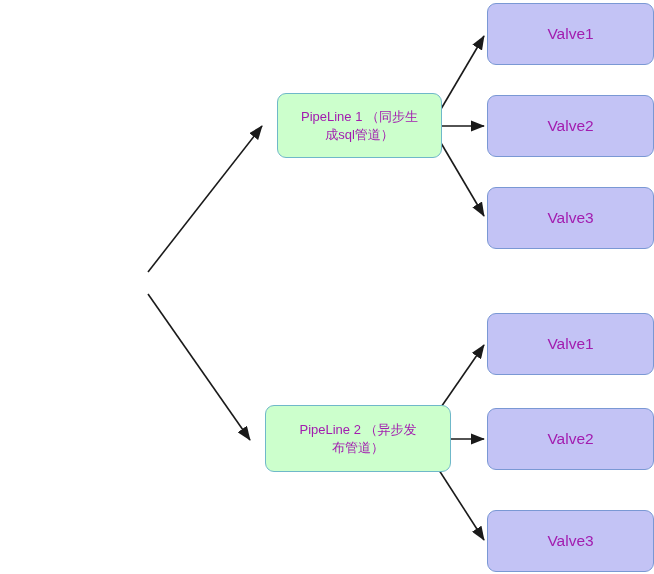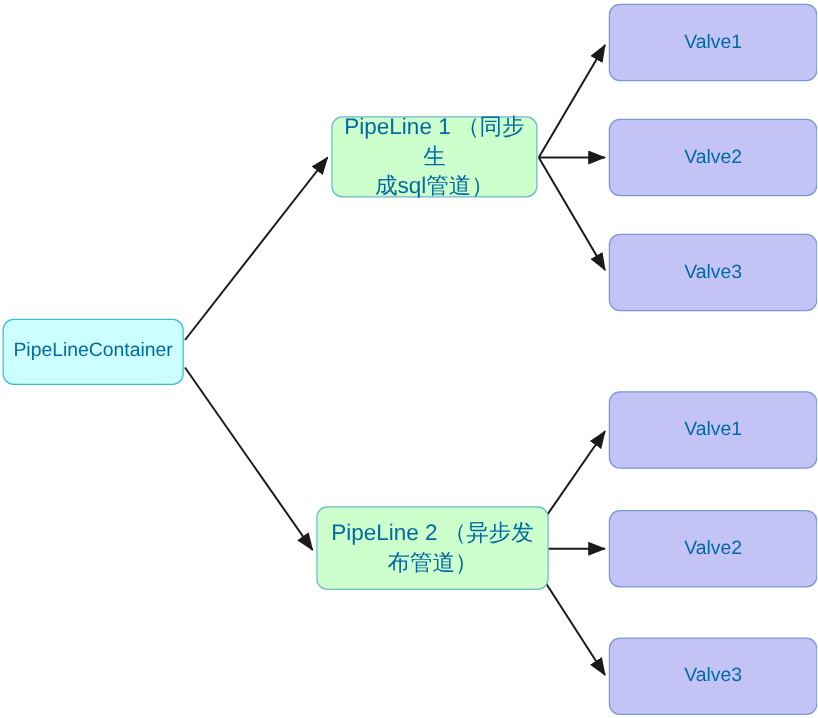--- a/index.html
+++ b/index.html
@@ -27,34 +27,35 @@
     pointer-events: none;
   }
   .node {
     position: absolute;
     box-sizing: border-box;
     border-radius: 9px;
     display: flex;
     align-items: center;
     justify-content: center;
     text-align: center;
-    color: #0369a1;
+    color: #a21caf;
     line-height: 1.32;
     padding: 2px 6px;
     z-index: 2;
   }
   .node-container {
     background: #ccffff;
     border: 1.3px solid #36c0d0;
     font-size: 15.5px;
   }
   .node-pipeline {
     background: #ccffcc;
     border: 1.3px solid #6fb8c9;
-    font-size: 18px;
+    font-size: 13px;
+    margin-left: 12px;
   }
   .node-valve {
     background: #c3c3f5;
     border: 1.3px solid #7a98d4;
     font-size: 15.5px;
   }
   .node-label {
     display: block;
     white-space: pre-line;
   }
@@ -75,23 +76,20 @@
         <line x1="148" y1="294" x2="250" y2="440" stroke="#1a1a1a" stroke-width="1.6" marker-end="url(#arrowhead)"></line>
         <line x1="431" y1="126" x2="484" y2="36" stroke="#1a1a1a" stroke-width="1.6" marker-end="url(#arrowhead)"></line>
         <line x1="431" y1="126" x2="484" y2="126" stroke="#1a1a1a" stroke-width="1.6" marker-end="url(#arrowhead)"></line>
         <line x1="431" y1="126" x2="484" y2="216" stroke="#1a1a1a" stroke-width="1.6" marker-end="url(#arrowhead)"></line>
         <line x1="419" y1="439" x2="484" y2="345" stroke="#1a1a1a" stroke-width="1.6" marker-end="url(#arrowhead)"></line>
         <line x1="419" y1="439" x2="484" y2="439" stroke="#1a1a1a" stroke-width="1.6" marker-end="url(#arrowhead)"></line>
         <line x1="419" y1="439" x2="484" y2="540" stroke="#1a1a1a" stroke-width="1.6" marker-end="url(#arrowhead)"></line>
       </g>
   </svg>
 
-  <div class="node node-container" style="left: 2px; top: 255px; width: 145px; height: 53px;">
-    <span class="node-label">PipeLineContainer</span>
-  </div>
 
   <div class="node node-pipeline" style="left: 265px; top: 93px; width: 165px; height: 65px;">
     <span class="node-label">PipeLine 1 （同步生
 成sql管道）</span>
   </div>
 
   <div class="node node-pipeline" style="left: 253px; top: 405px; width: 186px; height: 67px;">
     <span class="node-label">PipeLine 2 （异步发
 布管道）</span>
   </div>

